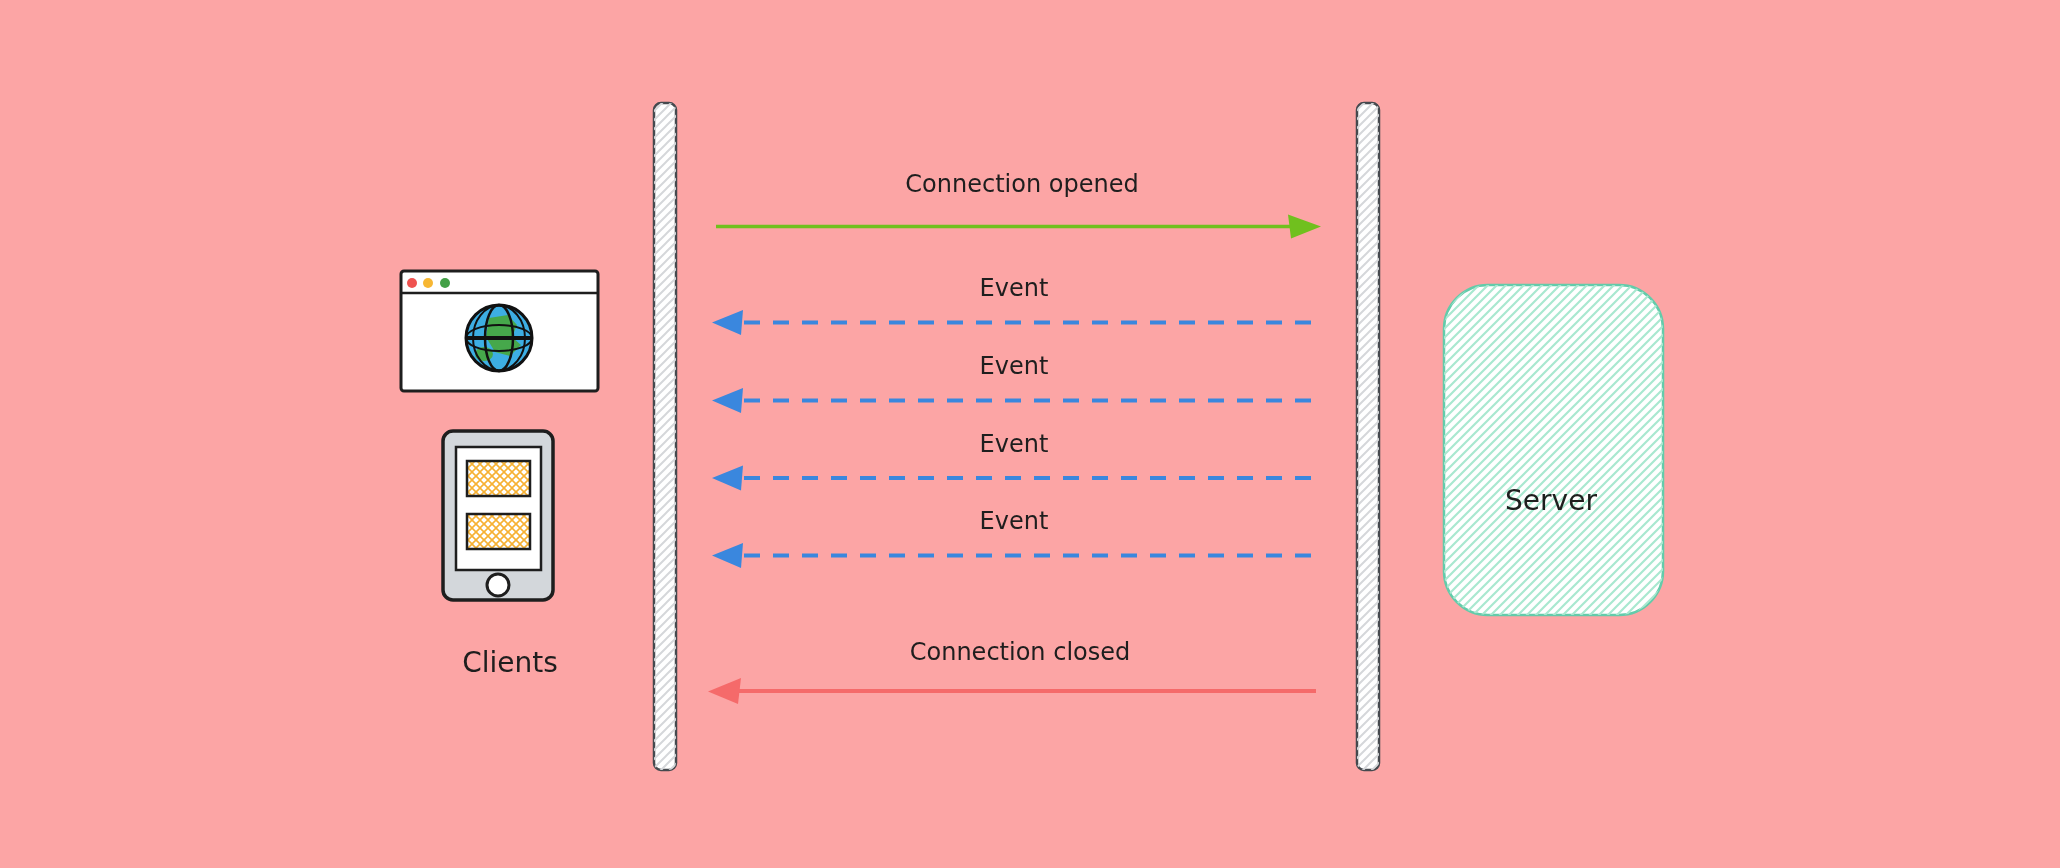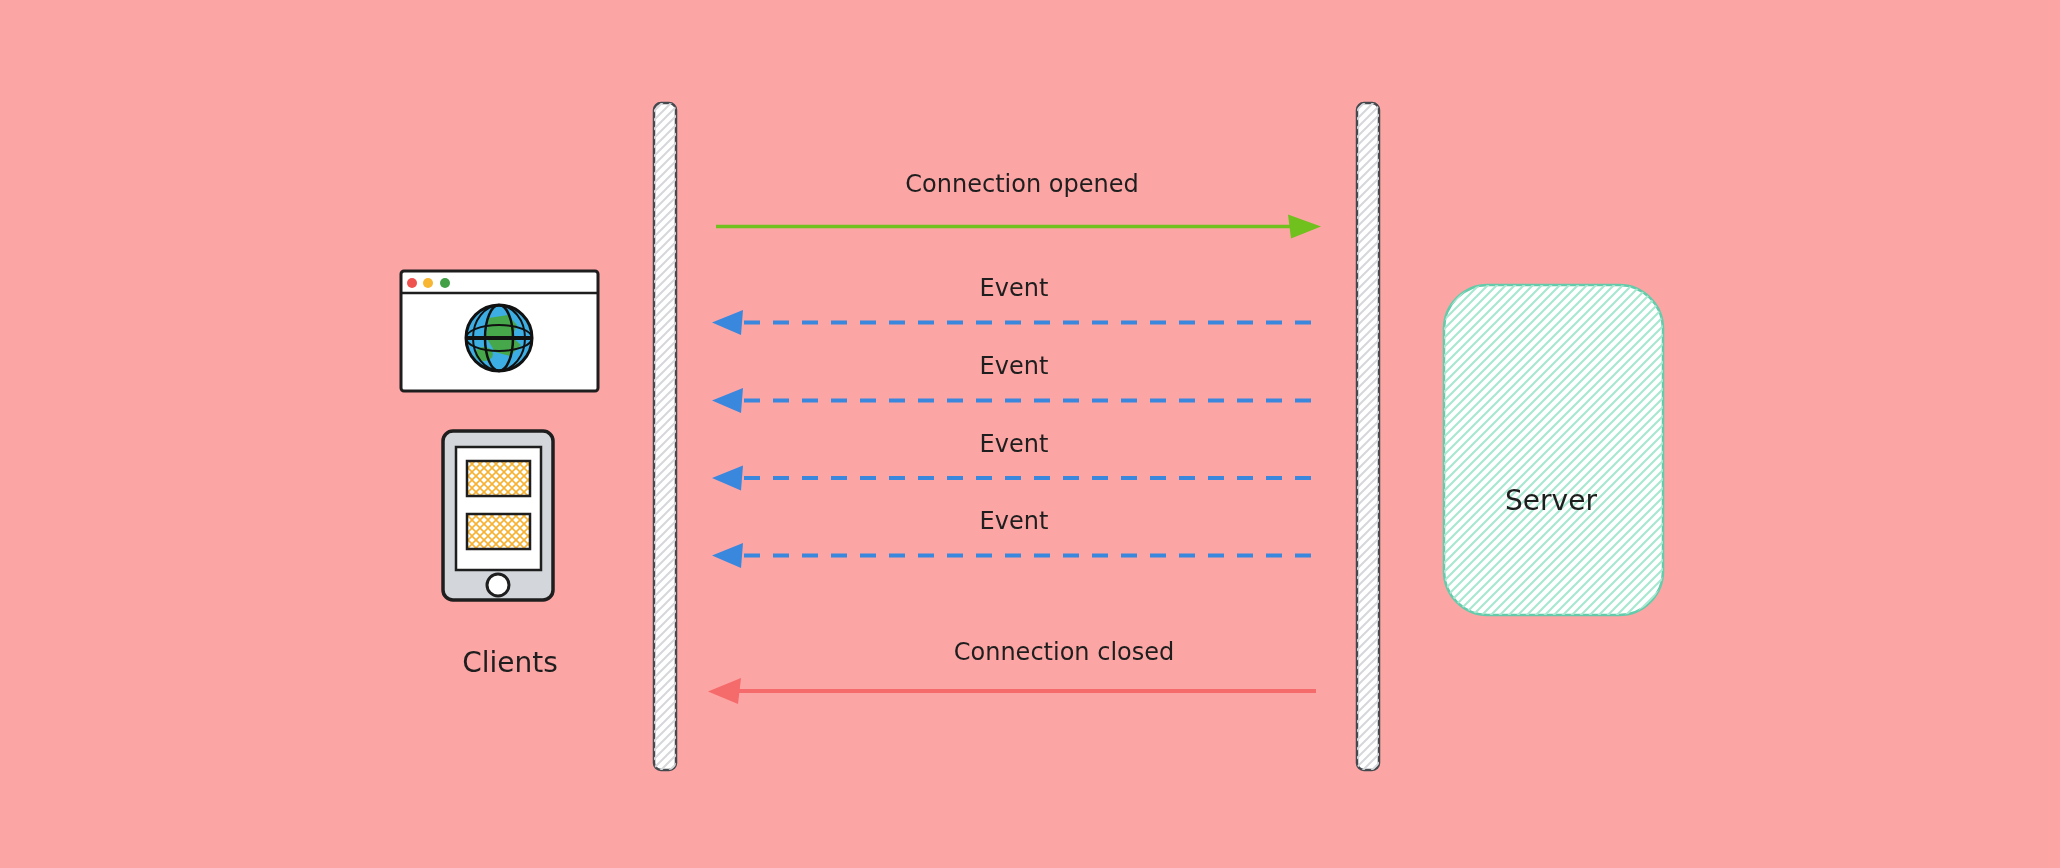--- a/index.html
+++ b/index.html
@@ -107,18 +107,18 @@
       <rect x="1444" y="285" width="219" height="330" rx="44" fill="#ffffff" stroke="#63cbaa" stroke-width="2.5"></rect>
       <rect x="1444" y="285" width="219" height="330" rx="44" fill="url(#hatchMint)" stroke="none"></rect>
     </g>
   </svg>
 
   <div class="lbl msg-lbl" style="left:1022px;top:184px;">Connection opened</div>
   <div class="lbl msg-lbl" style="left:1014px;top:288px;">Event</div>
   <div class="lbl msg-lbl" style="left:1014px;top:366px;">Event</div>
   <div class="lbl msg-lbl" style="left:1014px;top:444px;">Event</div>
   <div class="lbl msg-lbl" style="left:1014px;top:521px;">Event</div>
-  <div class="lbl msg-lbl" style="left:1064px;top:652px;">Connection closed</div>
+  <div class="lbl msg-lbl" style="left:1020px;top:652px;">Connection closed</div>
 
   <div class="lbl actor-lbl" style="left:497px;top:662px;margin-left:13px;">Clients</div>
   <div class="lbl actor-lbl" style="left:1551px;top:452px;margin-top:48px;">Server</div>
 
 </div>
 
 </body></html>

